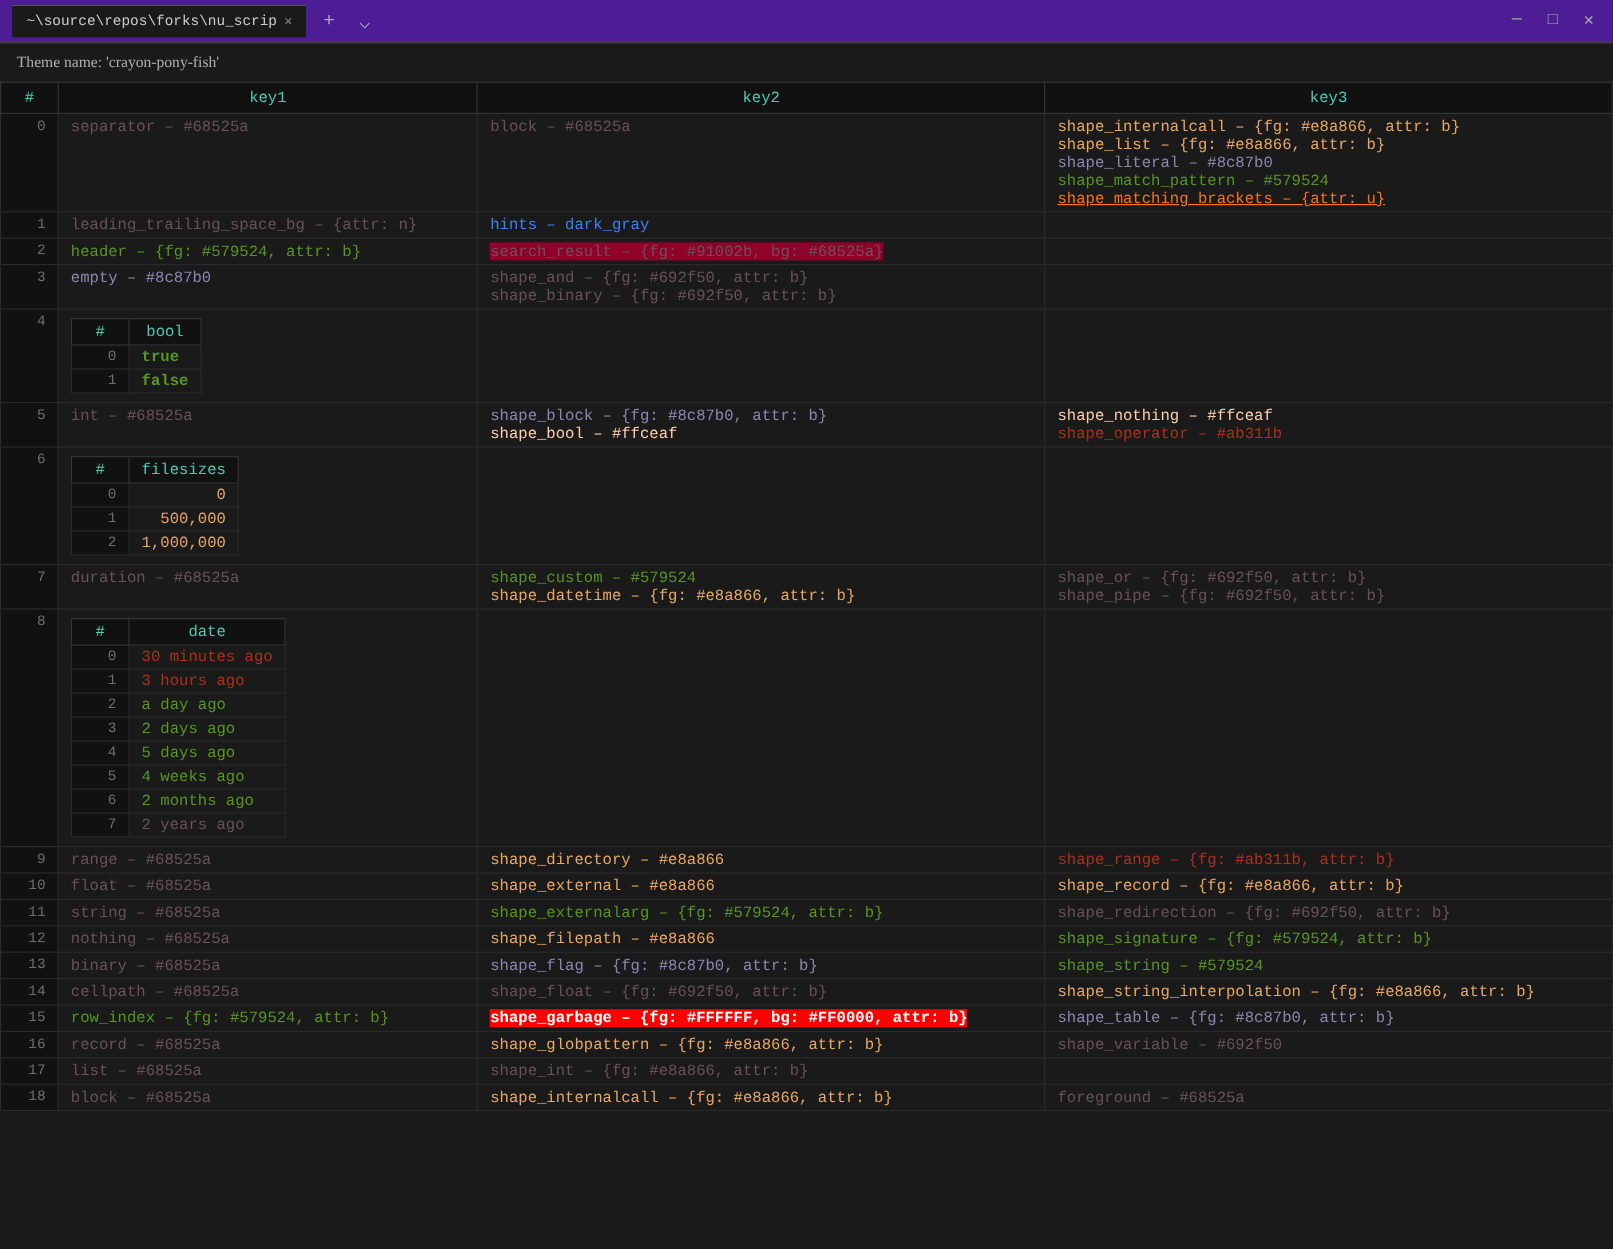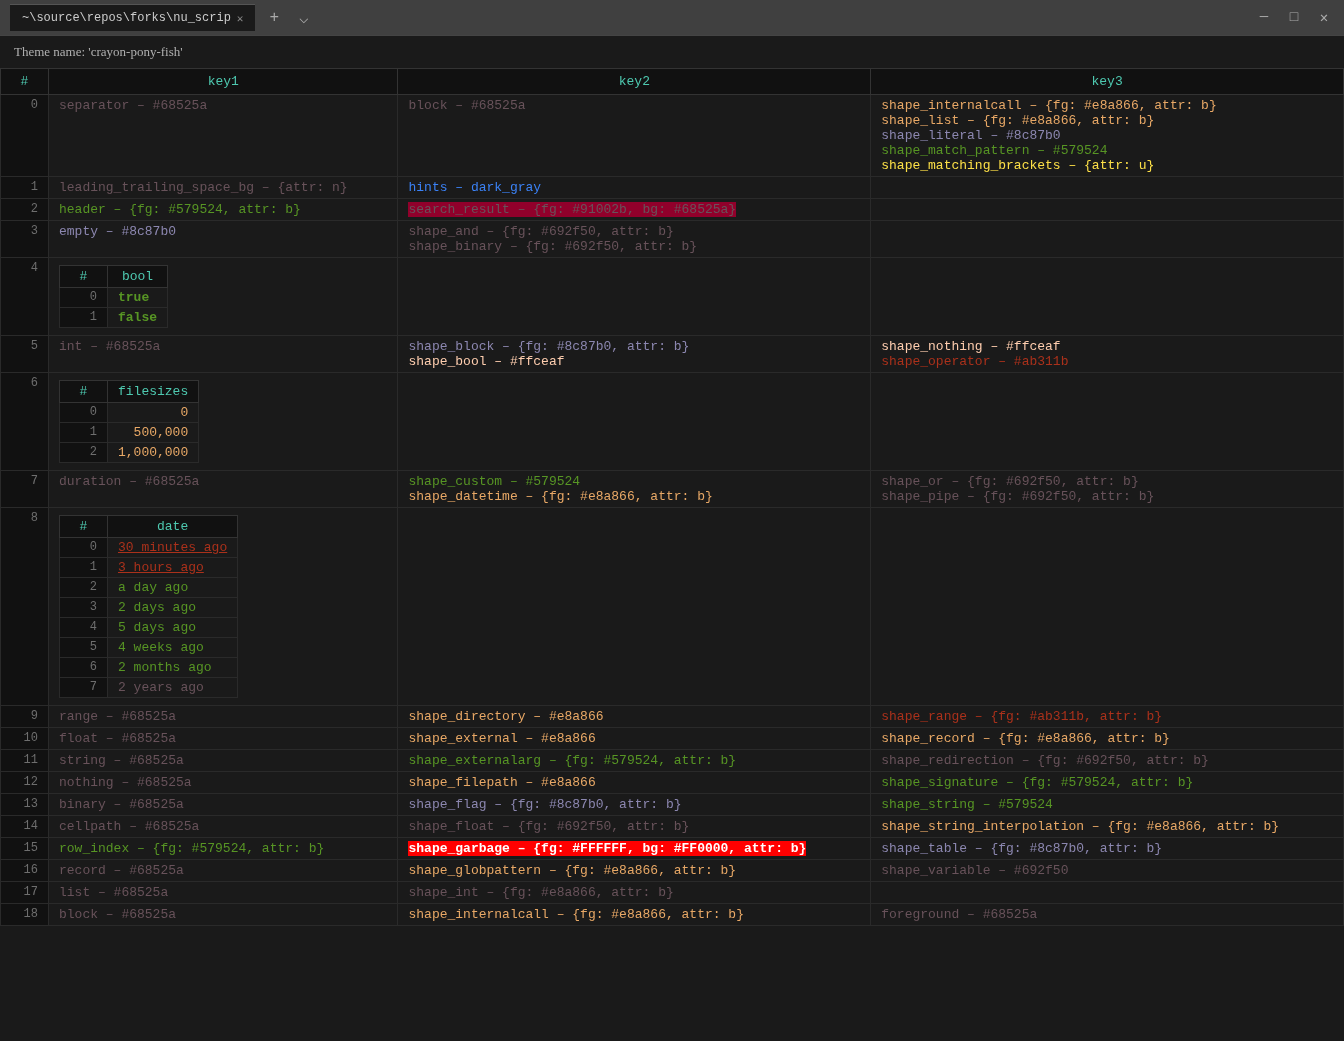--- a/index.html
+++ b/index.html
@@ -8,21 +8,21 @@
       font-family: 'Consolas', 'Courier New', monospace;
       font-size: 13px;
       color: #c5c5c5;
       width: 1344px;
       height: 1041px;
       overflow: hidden;
     }
 
     
     .titlebar {
-      background: #404040;
+      background: #4c1d95;
       height: 36px;
       display: flex;
       align-items: center;
       padding: 0 10px;
       gap: 8px;
       border-bottom: 1px solid #444;
     }
     .titlebar-tab {
       background: #1a1a1a;
       color: #ccc;
@@ -126,26 +126,26 @@
     }
     .sub-table td:first-child {
       color: #6e6e6e;
       text-align: right;
       background: #111;
       width: 30px;
     }
     .sub-table .bool-true { color: #579524; font-weight: bold; }
     .sub-table .bool-false { color: #579524; font-weight: bold; }
     .sub-table .num-right { text-align: right; color: #e8a866; }
-    .sub-table .time-red { color: #ab311b; text-decoration: underline; }
+    .sub-table .time-red { color: #ab311b; }
     .sub-table .time-green { color: #579524; }
     .sub-table .time-gray { color: #68525a; }
 
     .hints-gray { color: #3b82f6; }
-    .attr-u { color: #fde047; }
+    .attr-u { text-decoration: underline; color: #f97316; }
   </style>
 </head>
 <body>
 
 <div class="titlebar">
   <div class="titlebar-tab">
     <span>~\source\repos\forks\nu_scrip</span>
     <span class="tab-close">✕</span>
   </div>
   <span class="titlebar-newpanel">+</span>

